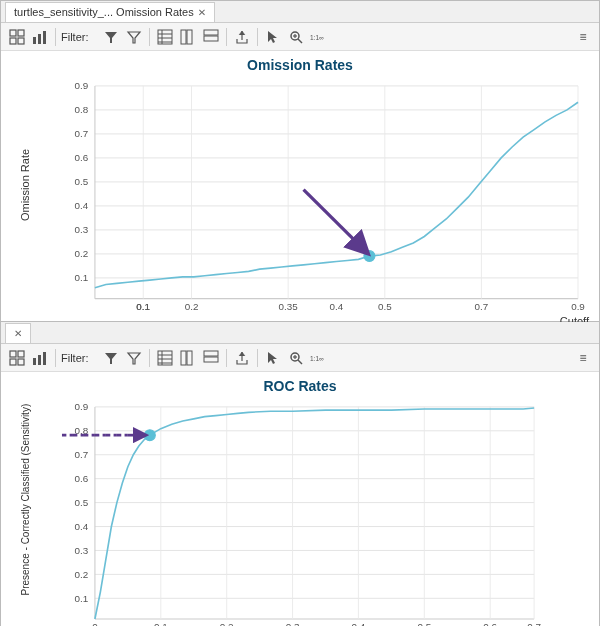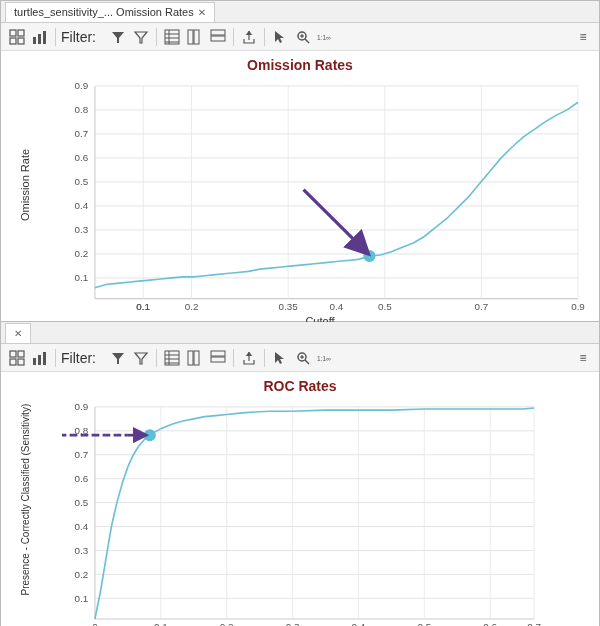--- a/index.html
+++ b/index.html
@@ -5,24 +5,24 @@
     * { margin: 0; padding: 0; box-sizing: border-box; }
     body { width: 600px; height: 626px; font-family: Arial, sans-serif; font-size: 11px; background: #fff; overflow: hidden; }
 
     .panel { border: 1px solid #ccc; background: #fff; position: relative; }
     .tab-bar { display: flex; align-items: center; background: #f0f0f0; border-bottom: 1px solid #ccc; height: 22px; padding: 0 4px; }
     .tab { display: flex; align-items: center; background: #fff; border: 1px solid #ccc; border-bottom: none; padding: 2px 8px; font-size: 11px; color: #333; height: 20px; gap: 4px; }
     .tab-close { cursor: pointer; color: #666; font-size: 10px; }
     .toolbar { display: flex; align-items: center; background: #f5f5f5; border-bottom: 1px solid #ddd; height: 28px; padding: 0 6px; gap: 3px; }
     .toolbar-icon { width: 20px; height: 20px; display: flex; align-items: center; justify-content: center; color: #555; font-size: 12px; cursor: pointer; border: 1px solid transparent; }
     .toolbar-sep { width: 1px; background: #ccc; height: 18px; margin: 0 2px; }
-    .filter-label { font-size: 14px; color: #333; margin-right: 9px; }
+    .filter-label { font-size: 11px; color: #333; margin-right: 9px; }
     .toolbar-right { margin-left: auto; }
     .chart-container { position: relative; background: #fff; }
-    .chart-title { text-align: center; font-size: 14px; font-weight: bold; color: #7f1d1d; padding: 6px 0 2px 0; }
+    .chart-title { text-align: center; font-size: 14px; font-weight: bold; color: #0c4a6e; padding: 6px 0 2px 0; }
   </style>
 </head>
 <body>
 
 <div class="panel" style="border:1px solid #bbb;">
 
   <div class="tab-bar">
     <div class="tab">
       <span style="font-size:11px;">turtles_sensitivity_... Omission Rates</span>
       <span class="tab-close">✕</span>
@@ -166,21 +166,21 @@
           <circle cx="290" cy="166" r="5" fill="#5bbfd6" stroke="#5bbfd6" stroke-width="1"></circle>
 
           <defs>
             <marker id="arrowhead1" markerWidth="8" markerHeight="8" refX="4" refY="4" orient="auto">
               <polygon points="0,0 8,4 0,8" fill="#5b3a8c"></polygon>
             </marker>
           </defs>
           <line x1="230" y1="105" x2="283" y2="158" stroke="#5b3a8c" stroke-width="3" marker-end="url(#arrowhead1)"></line>
         </svg>
         
-        <div style="text-align:center; font-size:11px; color:#333; margin-top:-2px;">Cutoff</div>
+        <div style="text-align:right; font-size:11px; color:#333; margin-top:-2px;">Cutoff</div>
       </div>
     </div>
   </div>
 </div>
 
 <div class="panel" style="border:1px solid #bbb; margin-top:0; border-top:none;">
 
   <div class="tab-bar">
     <div class="tab">
       <span class="tab-close">✕</span>

